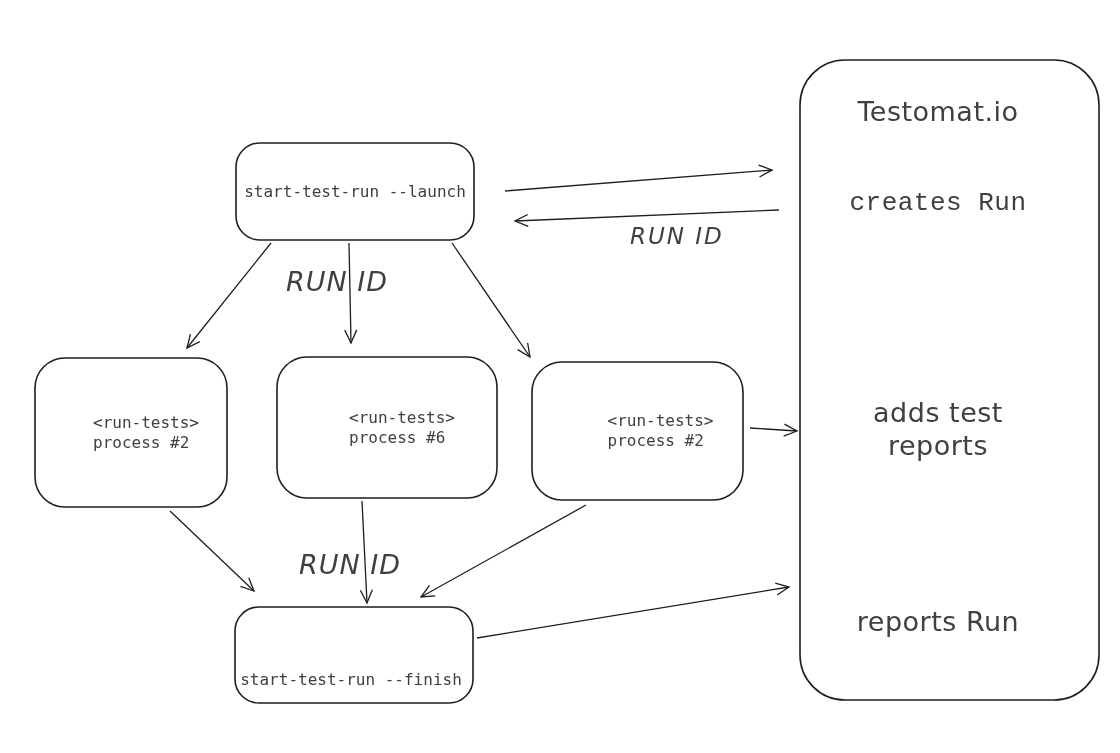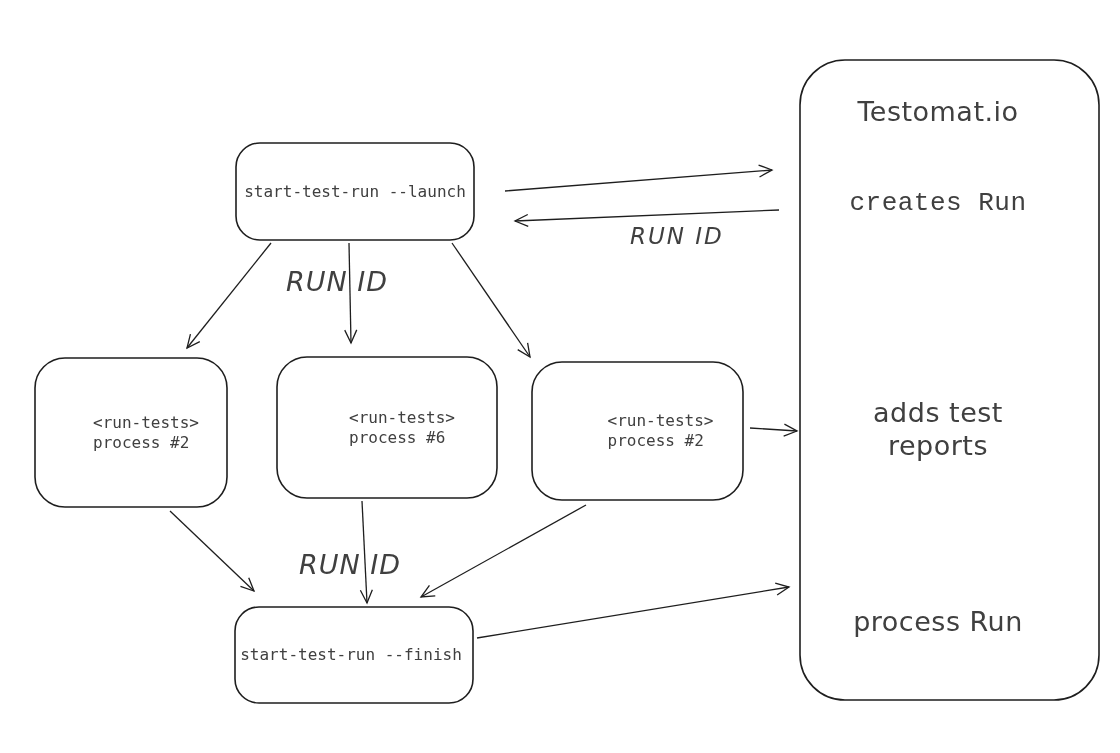--- a/index.html
+++ b/index.html
@@ -87,29 +87,29 @@
   <div class="label mono node-label col" style="left:277px; top:357px; width:220px; height:141px;">
     <div class="ln">&lt;run-tests&gt;</div>
     <div class="ln">process #6</div>
   </div>
 
   <div class="label mono node-label col" style="left:540px; top:362px; width:211px; height:138px;">
     <div class="ln">&lt;run-tests&gt;</div>
     <div class="ln">process #2</div>
   </div>
 
-  <div class="label mono node-label" style="left:235px; top:607px; width:232px; height:96px;">start-test-run --finish</div>
+  <div class="label mono node-label" style="left:235px; top:632px; width:232px; height:96px;">start-test-run --finish</div>
 
   <div class="label hand svc-text" style="left:788px; top:96px; width:300px; font-size:27px;">Testomat.io</div>
 
   <div class="label hand svc-text" style="left:788px; top:188px; width:300px; font-size:26px;font-family:Liberation Mono, monospace;">creates Run</div>
 
   <div class="label hand svc-text" style="left:858px; top:396px; width:160px; font-size:27px; line-height:33px;">adds test reports</div>
 
-  <div class="label hand svc-text" style="left:788px; top:606px; width:300px; font-size:27px;">process Run</div>
+  <div class="label hand svc-text" style="left:788px; top:606px; width:300px; font-size:27px;">reports Run</div>
 
   <div class="label hand runid" style="left:286px; top:266px;">RUN ID</div>
 
   <div class="label hand runid small" style="left:630px; top:223px;">RUN ID</div>
 
   <div class="label hand runid" style="left:299px; top:549px;">RUN ID</div>
 
 </div>
 
 </body></html>

